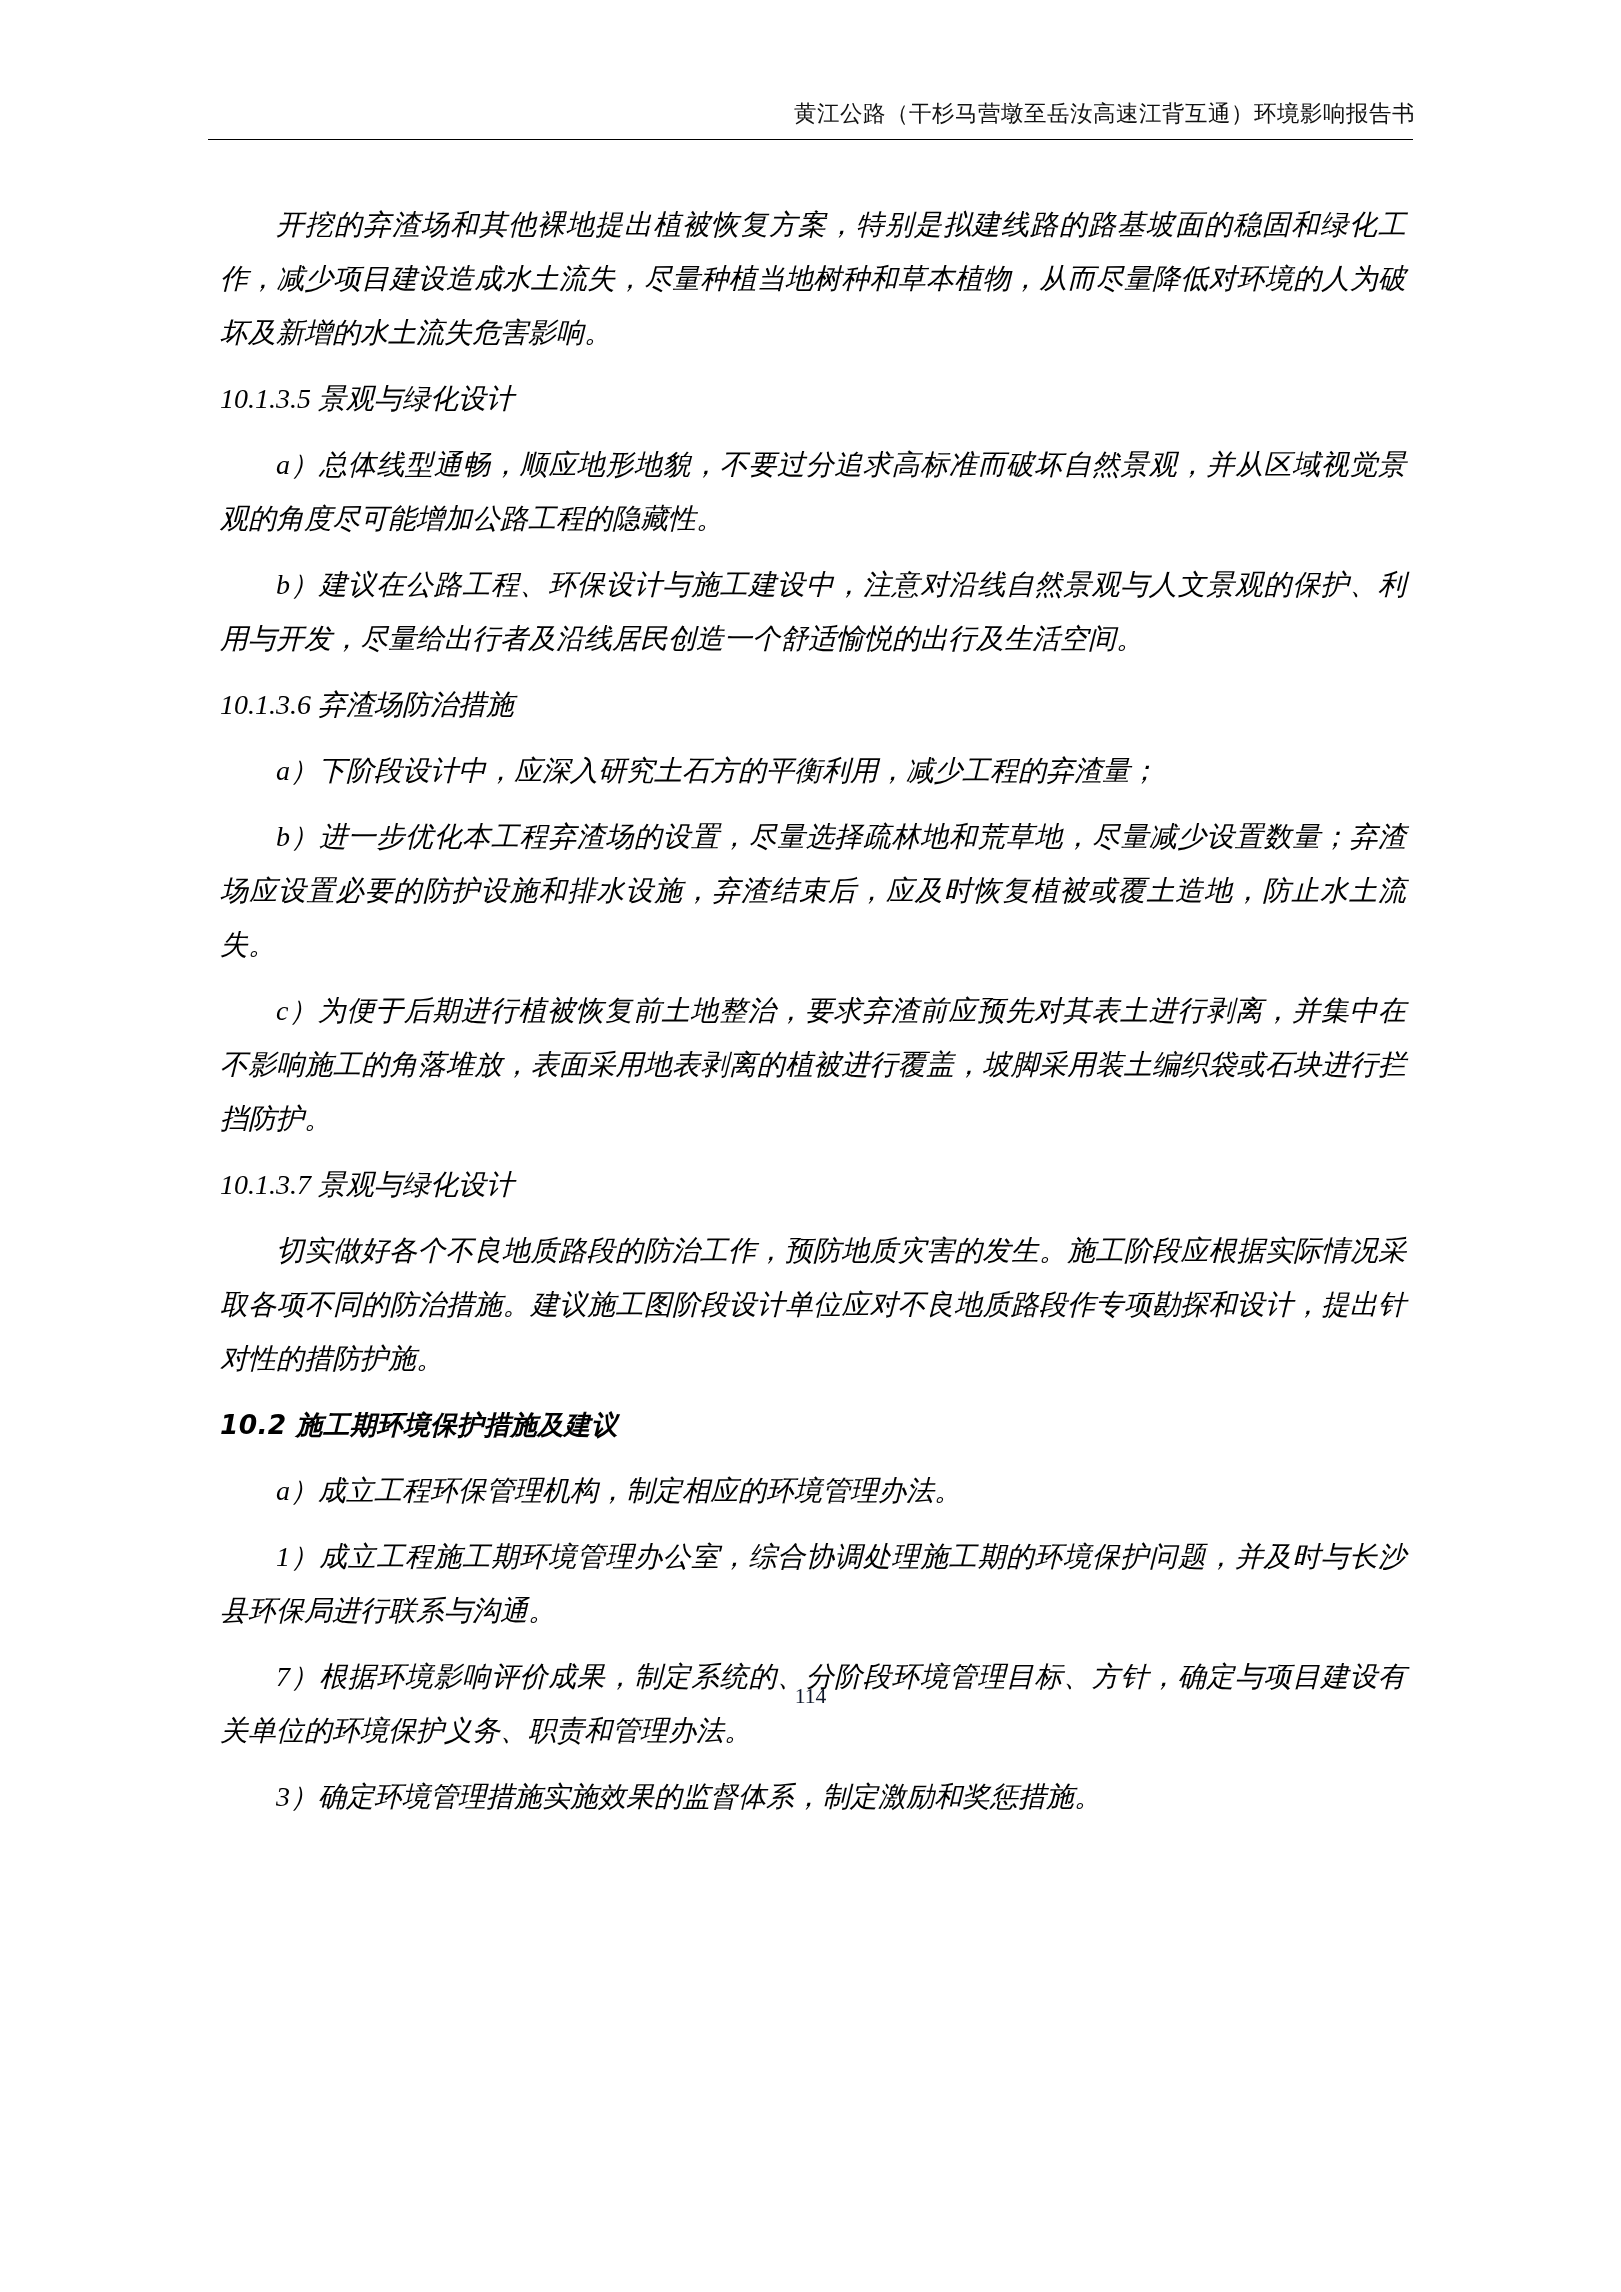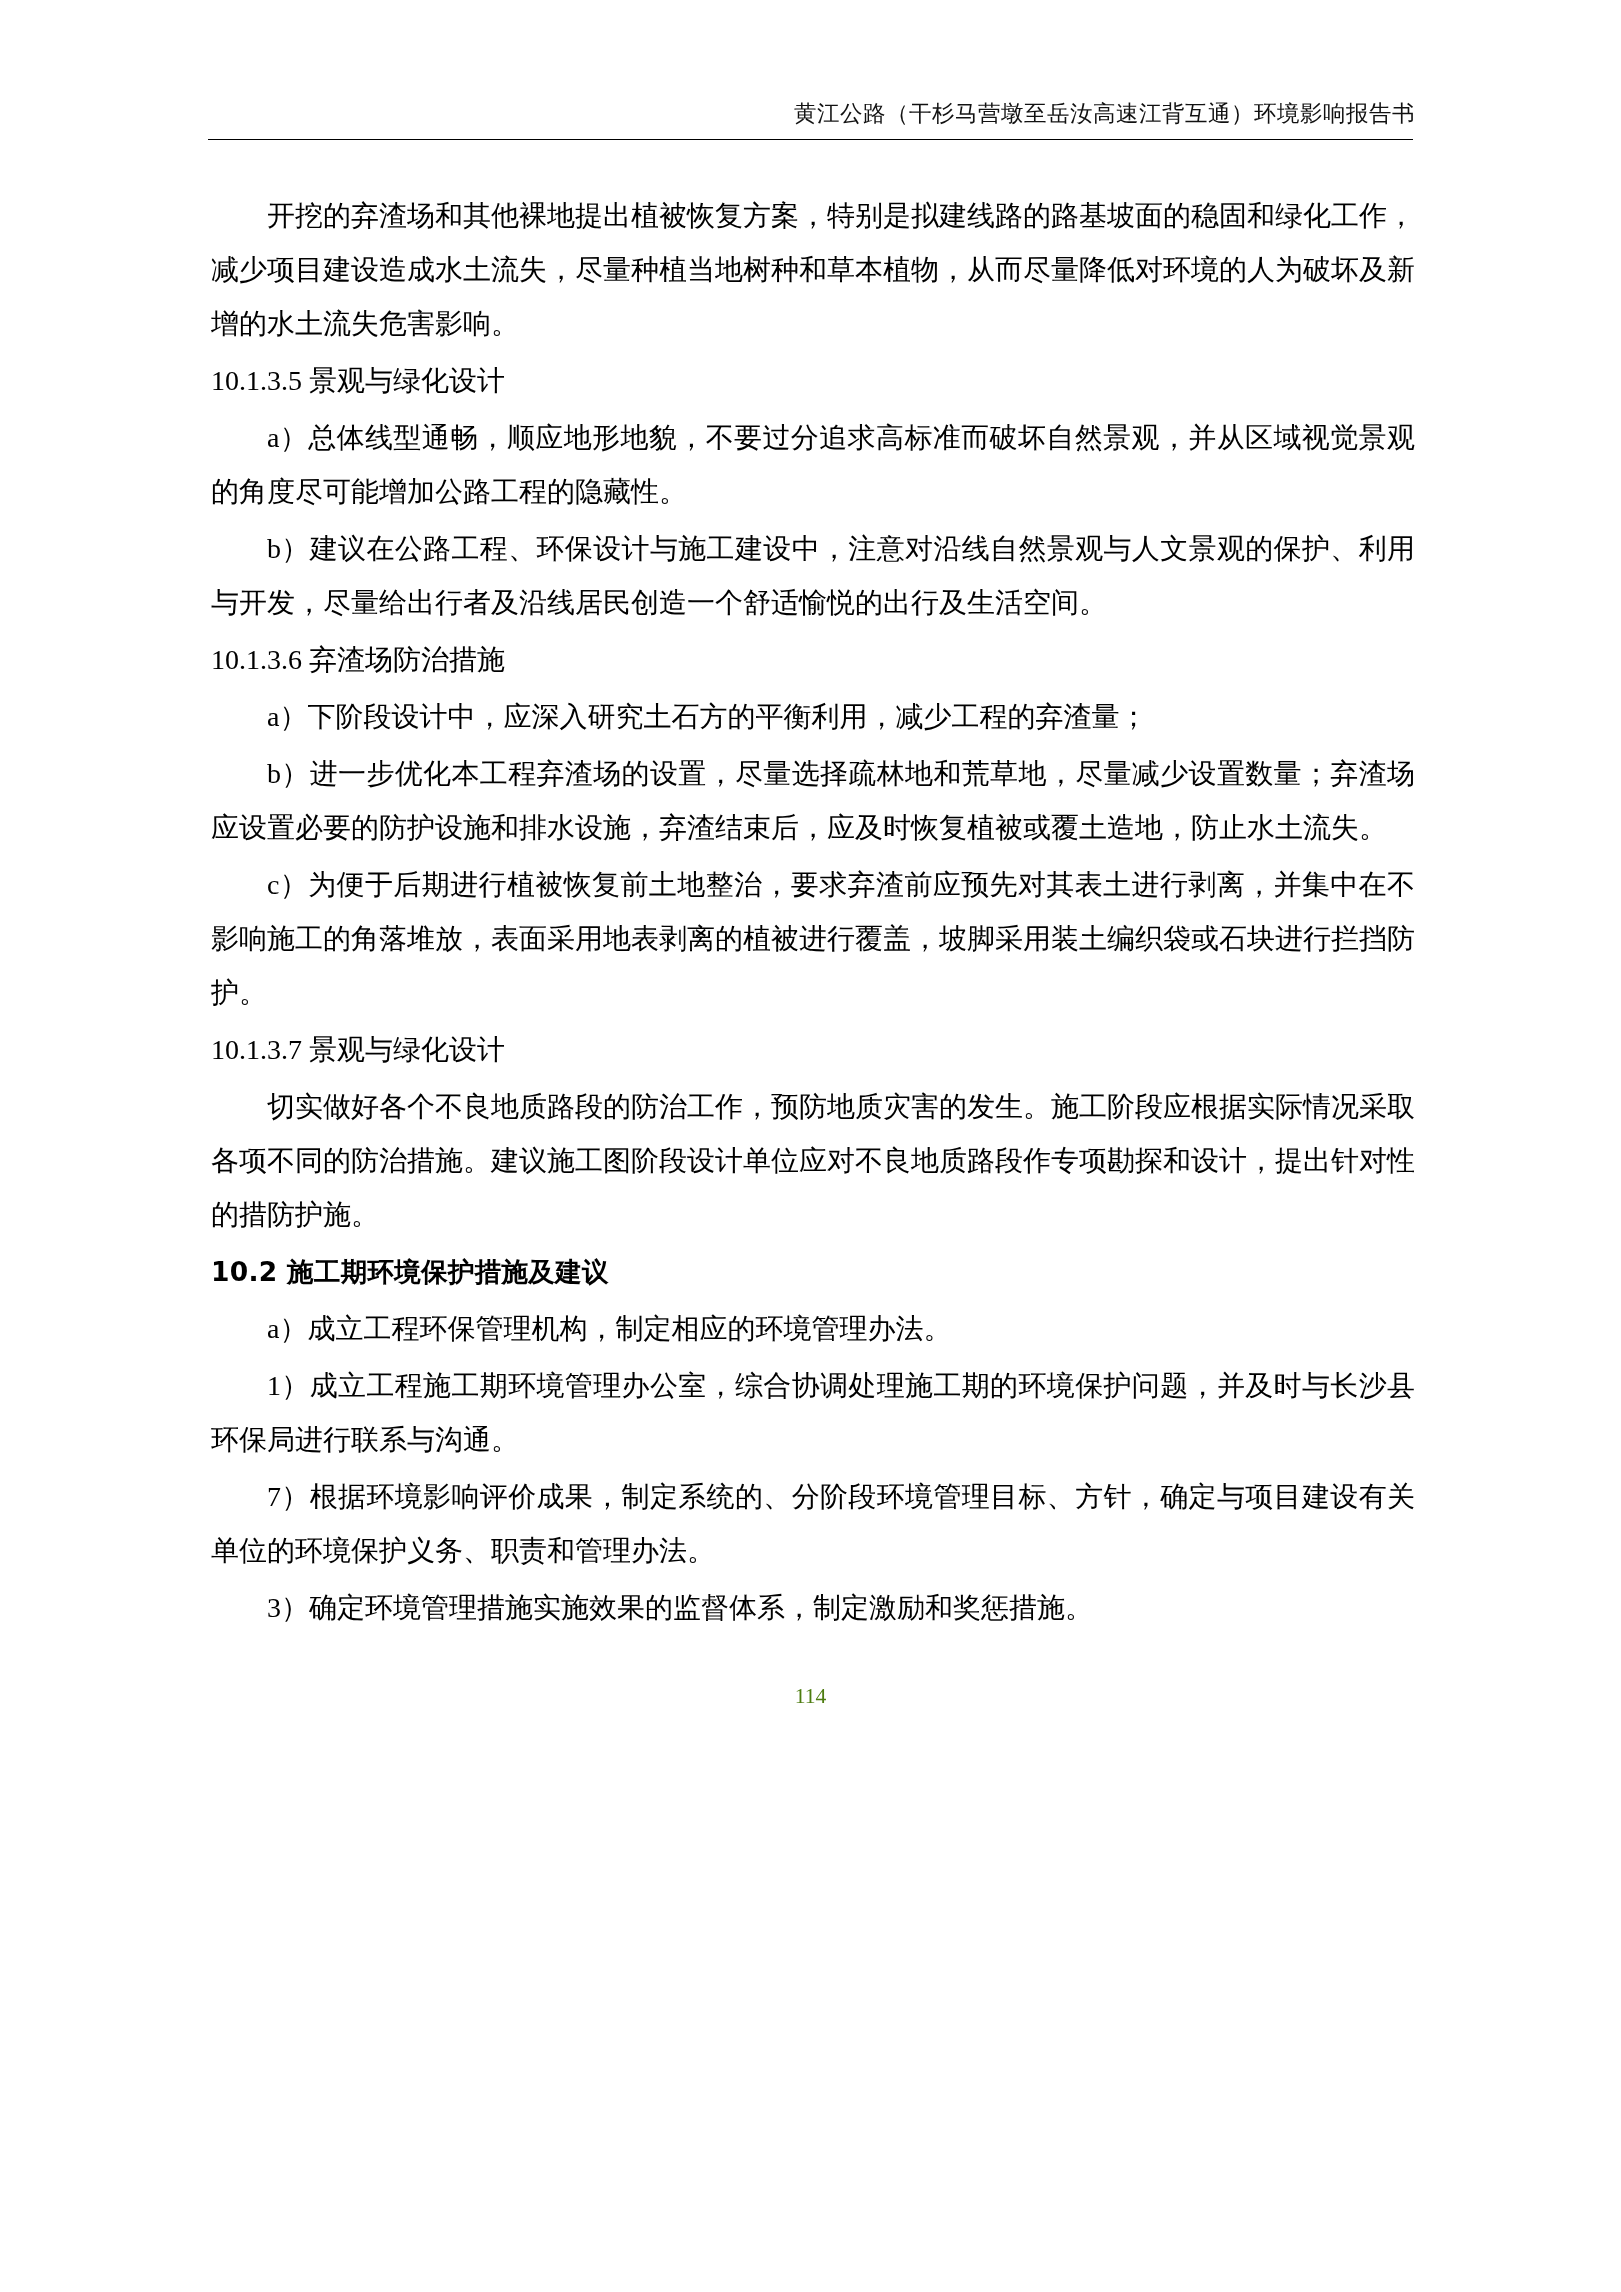--- a/index.html
+++ b/index.html
@@ -41,22 +41,23 @@
     position: absolute;
     top: 186px;
     left: 208px;
     width: 1210px;
     font-size: 28px;
     line-height: 54px;
     text-align: justify;
     text-justify: inter-ideograph;
   }
   .content p {
-    margin: 3px;
+    margin: 12px;
     padding: 0;
+    font-style: italic;
   }
   .indent {
     text-indent: 56px;
   }
   .heading-bold {
     font-family: "DejaVu Sans", "Liberation Sans", sans-serif;
     font-weight: bold;
     font-size: 26.5px;
     text-indent: 0;
     letter-spacing: 0.3px;
@@ -64,21 +65,21 @@
   .heading-plain {
     text-indent: 0;
   }
   .footer {
     position: absolute;
     bottom: 123px;
     left: 0;
     width: 100%;
     text-align: center;
     font-size: 21.6px;
-    color: #4d7c0f;
+    color: #0f172a;
   }
 </style>
 </head>
 <body>
 
 <div class="page">
 
   <div class="header">黄江公路（干杉马营墩至岳汝高速江背互通）环境影响报告书</div>
   <div class="header-rule"></div>
 

